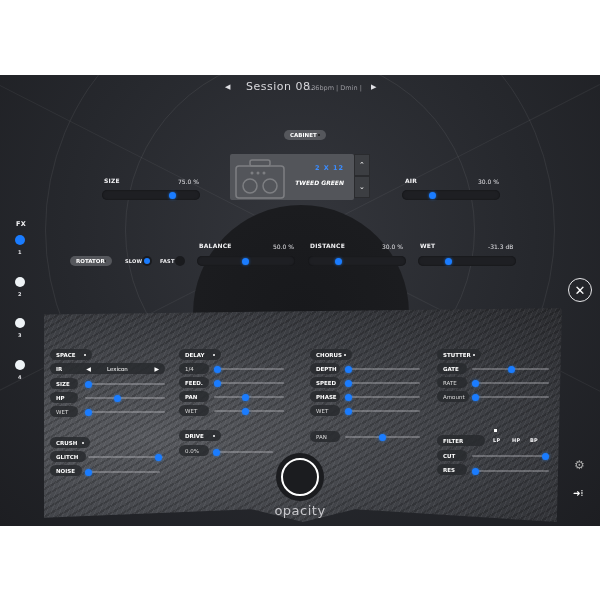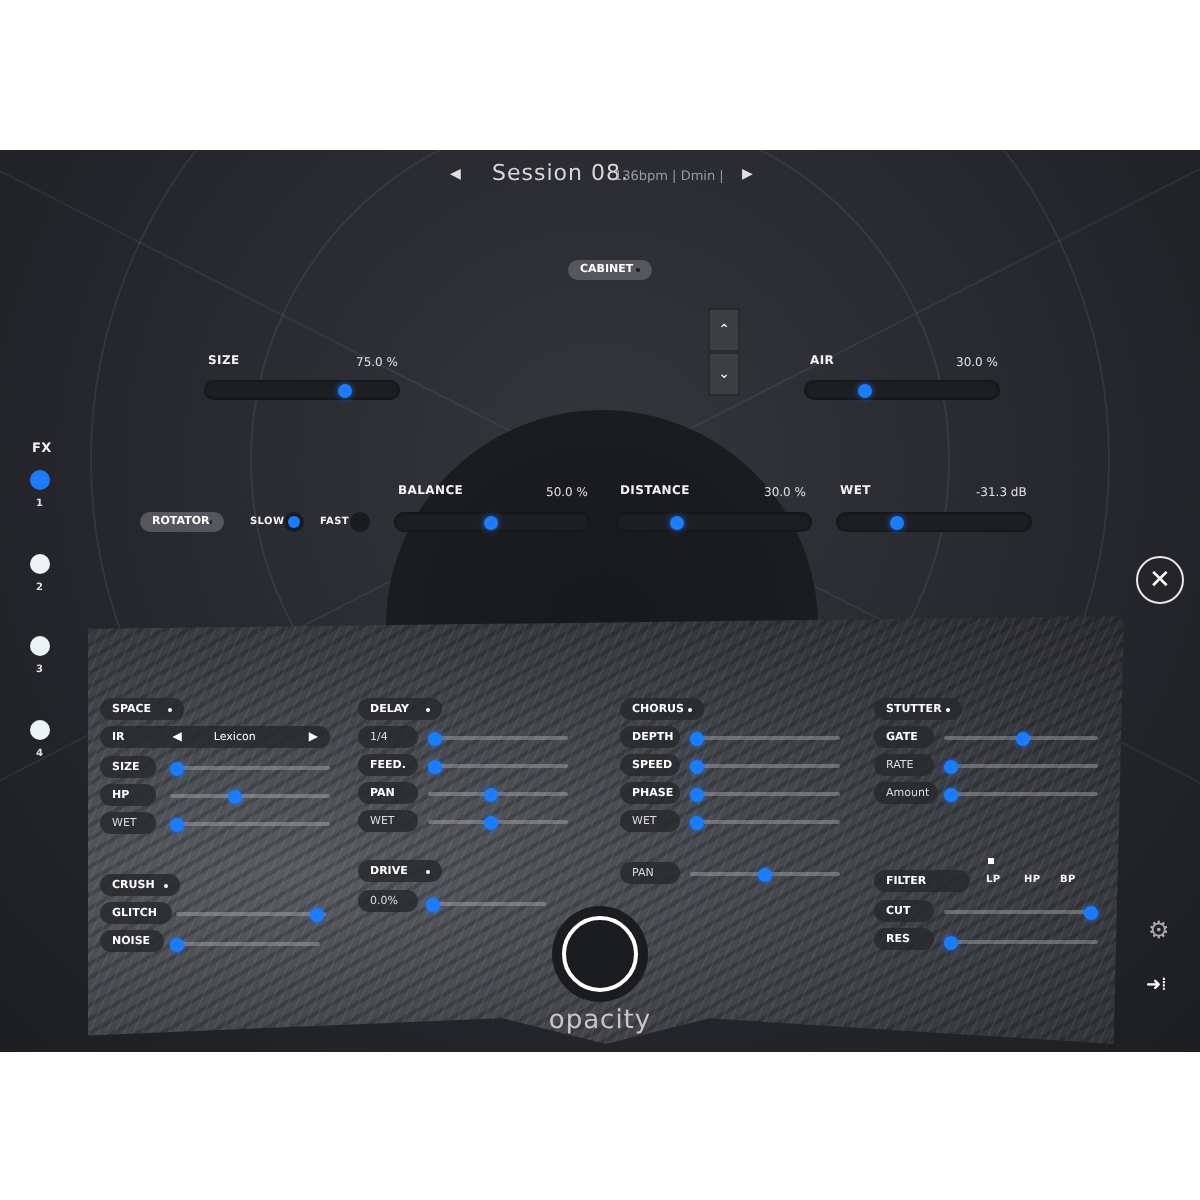--- a/index.html
+++ b/index.html
@@ -86,20 +86,33 @@
   <span class="abs lbl" style="left:104px;top:102px;">SIZE</span>
   <span class="abs val" style="left:178px;top:103px;">75.0 %</span>
   <div class="track" style="left:102px;top:115px;width:98px;">
     <div class="knob" style="left:67px;top:1.5px;"></div>
   </div>
 
   <div class="pill" style="left:284px;top:55px;width:42px;">
     <span>CABINET</span>
       <span class="dot"></span>
   </div>
+  <div class="cabinet-box">
+    <svg width="60" height="44" style="position:absolute;left:2px;top:2px;opacity:0.35">
+      <rect x="4" y="10" width="48" height="32" rx="3" fill="none" stroke="#ccc" stroke-width="1.5"></rect>
+      <rect x="18" y="4" width="20" height="6" rx="2" fill="none" stroke="#ccc" stroke-width="1.5"></rect>
+      <circle cx="18" cy="30" r="7" fill="none" stroke="#ccc" stroke-width="1.5"></circle>
+      <circle cx="38" cy="30" r="7" fill="none" stroke="#ccc" stroke-width="1.5"></circle>
+      <circle cx="20" cy="17" r="1.5" fill="#ccc"></circle>
+        <circle cx="26" cy="17" r="1.5" fill="#ccc"></circle>
+        <circle cx="32" cy="17" r="1.5" fill="#ccc"></circle>
+    </svg>
+    <span class="abs" style="right:10px;top:10px;font-size:6.5px;color:#3a8cff;font-weight:bold;letter-spacing:1px;">2 X 12</span>
+    <span class="abs" style="right:10px;top:25px;font-size:6px;color:#fff;font-weight:bold;font-style:italic;">TWEED GREEN</span>
+  </div>
   <div class="cab-arrows">
     <div class="cab-arrow">⌃</div>
     <div class="cab-arrow">⌄</div>
   </div>
 
   <span class="abs lbl" style="left:405px;top:102px;">AIR</span>
   <span class="abs val" style="left:478px;top:103px;">30.0 %</span>
   <div class="track" style="left:402px;top:115px;width:98px;">
     <div class="knob" style="left:27px;top:1.5px;"></div>
   </div>

